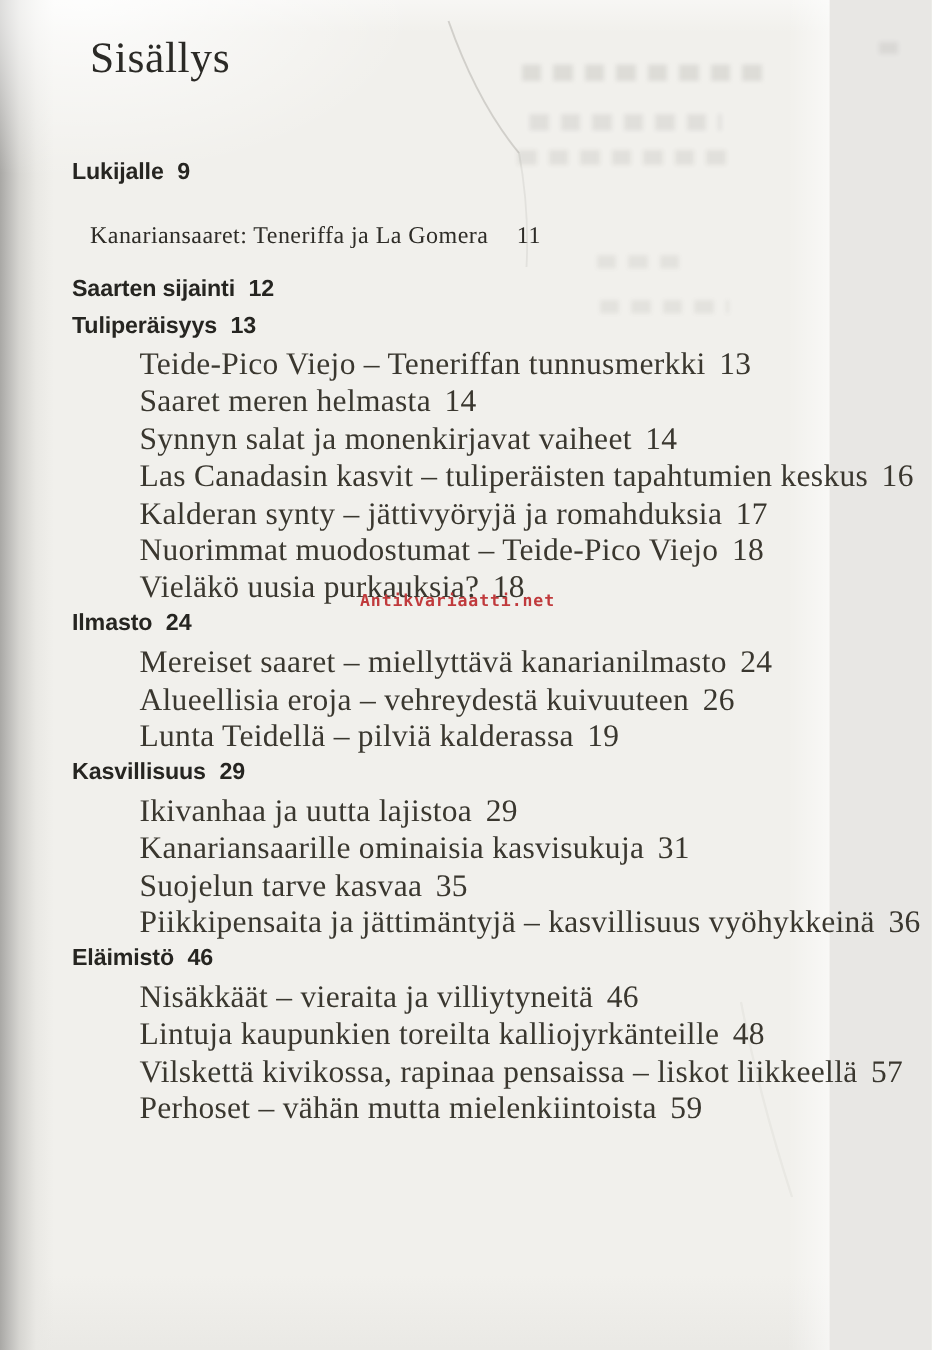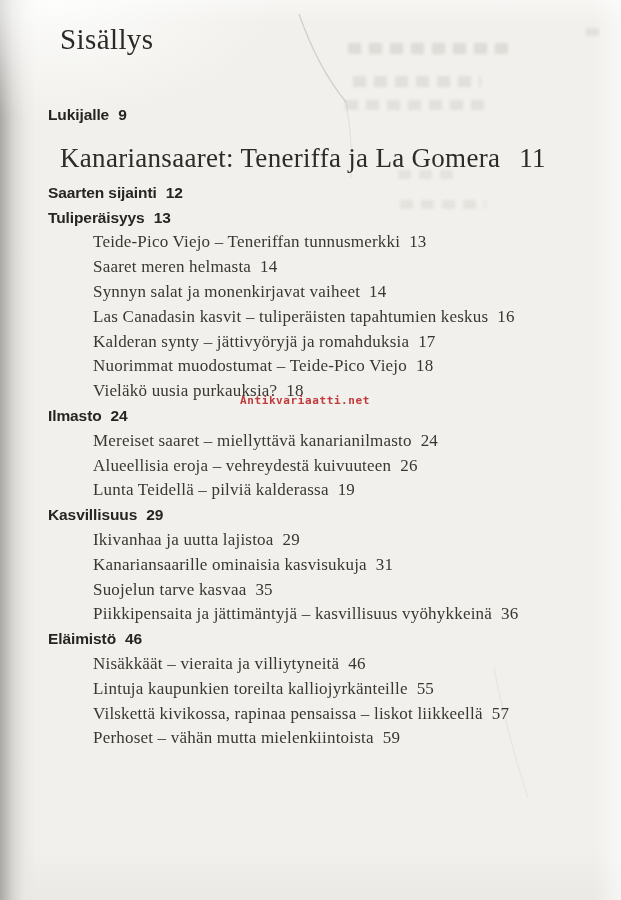--- a/index.html
+++ b/index.html
@@ -5,21 +5,21 @@
 <style>
   html,body{margin:0;padding:0;}
   body{
     width:621px;height:900px;
     background:#e8e7e4;
     font-family:"Liberation Serif", serif;
     overflow:hidden;
   }
   .page{
     position:relative;
-    width:621px;height:900px;
+    width:553px;height:900px;
     color:#37342d;
     background:
       radial-gradient(ellipse 320px 170px at 55px 0px, rgba(255,255,255,0.8), rgba(255,255,255,0) 70%),
       linear-gradient(90deg, #a9a8a5 0px, #bbbab7 5px, #d6d5d1 13px, #e9e8e4 24px, rgba(241,240,236,0) 36px),
       linear-gradient(270deg, rgba(255,255,255,0.55) 0px, rgba(255,255,255,0) 28px),
       linear-gradient(180deg, rgba(255,255,255,0.45) 0px, rgba(255,255,255,0) 22px),
       linear-gradient(0deg, rgba(228,227,223,0.55) 0px, rgba(228,227,223,0) 50px),
       #f1f0ec;
   }
   .title{
@@ -40,30 +40,30 @@
   .sans{
     margin-left:48px;
     font-family:"Liberation Sans", sans-serif;
     font-weight:bold;
     font-size:15.5px;
     letter-spacing:-0.1px;
     color:#262521;
   }
   .entry{
     margin-left:93px;
-    font-size:17px;
+    font-size:21px;
     letter-spacing:0.2px;
     color:#3a372f;
   }
   .chapter{
     margin-left:60px;
     margin-top:14px;
     margin-bottom:7px;
     line-height:32px;
-    font-size:27px;
+    font-size:16px;
     letter-spacing:0.3px;
     color:#2e2c27;
   }
   .chapter .pg{ margin-left:19px; }
   .watermark{
     position:absolute;
     left:240px; top:394px;
     font-family:"DejaVu Sans Mono", monospace;
     font-weight:bold;
     font-size:11px;
@@ -114,21 +114,21 @@
   <div class="row entry"><span>Lunta Teidellä – pilviä kalderassa</span><span class="pg">19</span></div>
 
   <div class="row sans"><span>Kasvillisuus</span><span class="pg">29</span></div>
   <div class="row entry"><span>Ikivanhaa ja uutta lajistoa</span><span class="pg">29</span></div>
   <div class="row entry"><span>Kanariansaarille ominaisia kasvisukuja</span><span class="pg">31</span></div>
   <div class="row entry"><span>Suojelun tarve kasvaa</span><span class="pg">35</span></div>
   <div class="row entry"><span>Piikkipensaita ja jättimäntyjä – kasvillisuus vyöhykkeinä</span><span class="pg">36</span></div>
 
   <div class="row sans"><span>Eläimistö</span><span class="pg">46</span></div>
   <div class="row entry"><span>Nisäkkäät – vieraita ja villiytyneitä</span><span class="pg">46</span></div>
-  <div class="row entry"><span>Lintuja kaupunkien toreilta kalliojyrkänteille</span><span class="pg">55</span></div>
+  <div class="row entry"><span>Lintuja kaupunkien toreilta kalliojyrkänteille</span><span class="pg">48</span></div>
   <div class="row entry"><span>Vilskettä kivikossa, rapinaa pensaissa – liskot liikkeellä</span><span class="pg">57</span></div>
   <div class="row entry"><span>Perhoset – vähän mutta mielenkiintoista</span><span class="pg">59</span></div>
 
   <div class="watermark">Antikvariaatti.net</div>
 
   <div class="ghost g1"></div>
   <div class="ghost g2"></div>
   <div class="ghost g3"></div>
   <div class="ghost g4"></div>
   <div class="ghost g5"></div>

